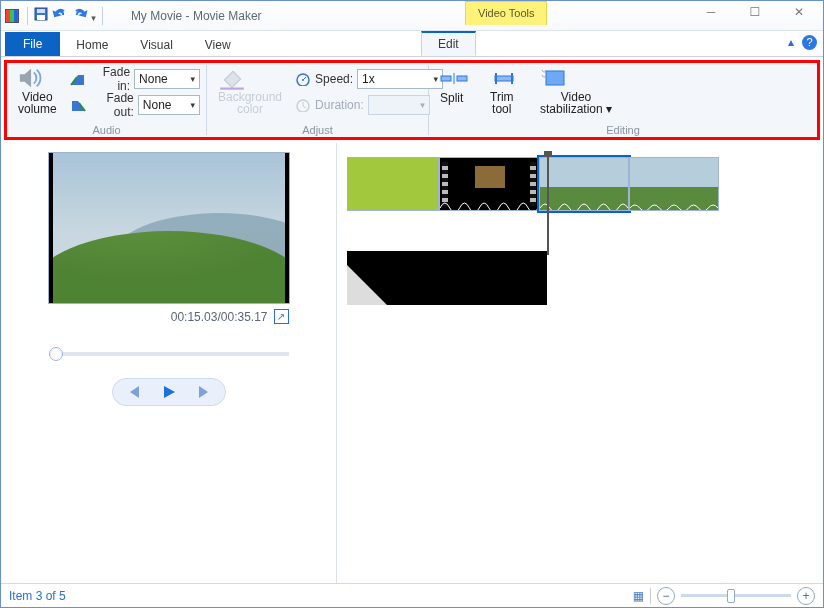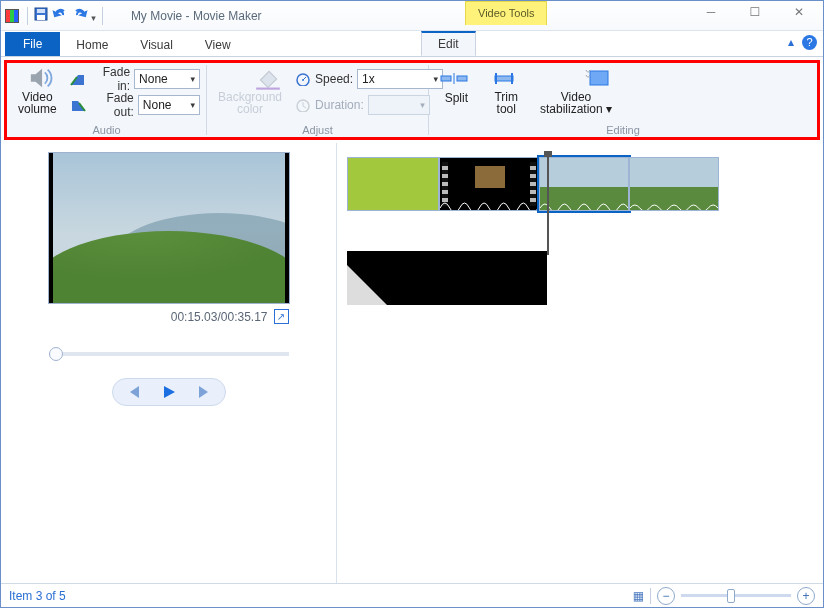--- a/index.html
+++ b/index.html
@@ -20,21 +20,21 @@
   .tab.file{background:#0b64c4;color:#fff;padding:5px 18px;}
   .tab.active{background:#f3f6fb;border:1px solid #c9d3e2;border-bottom-color:#f3f6fb;margin-bottom:-1px;border-top:2px solid #0b64c4;}
   .tabs-ctx{position:absolute;left:420px;top:0;}
   .tabs-help{position:absolute;right:6px;top:4px;display:flex;gap:8px;color:#2b6fd4;}
   .help-circ{width:15px;height:15px;border-radius:50%;background:#2b78e4;color:#fff;font-size:11px;line-height:15px;text-align:center;}
   
   .ribbon-wrap{padding:3px;}
   .ribbon{border:3px solid #ff0000;height:80px;display:flex;background:#f3f6fb;padding:2px 0;}
   .grp{border-right:1px solid #d0d9e6;padding:2px 6px;display:flex;flex-direction:column;justify-content:space-between;position:relative;}
   .grp-lbl{position:absolute;bottom:-1px;left:0;right:0;text-align:center;color:#8a95a3;font-size:11px;}
-  .big-btn{display:flex;flex-direction:column;align-items:flex-end;justify-content:center;gap:2px;padding:0 5px;cursor:pointer;}
+  .big-btn{display:flex;flex-direction:column;align-items:flex-start;justify-content:center;gap:2px;padding:0 5px;cursor:pointer;}
   .ico24{width:28px;height:22px;display:flex;align-items:center;justify-content:center;}
   .row{display:flex;align-items:center;gap:4px;height:24px;}
   .dd{height:20px;border:1px solid #a7b7cd;background:#fff;display:flex;align-items:center;justify-content:space-between;padding:0 4px;}
   .dd .caret{color:#3a3a3a;font-size:9px;}
   .dd.dis{background:#eef2f9;color:#a3adbb;border-color:#cbd4e1;}
   .sm-ico{width:16px;height:14px;display:inline-flex;align-items:flex-end;}
   .sm-ico svg{width:16px;height:14px;}
   .lbl{color:#333;text-align:right;}
   .lbl.dis{color:#a3adbb;}
   .grp-inner{display:flex;gap:8px;align-items:flex-start;}

